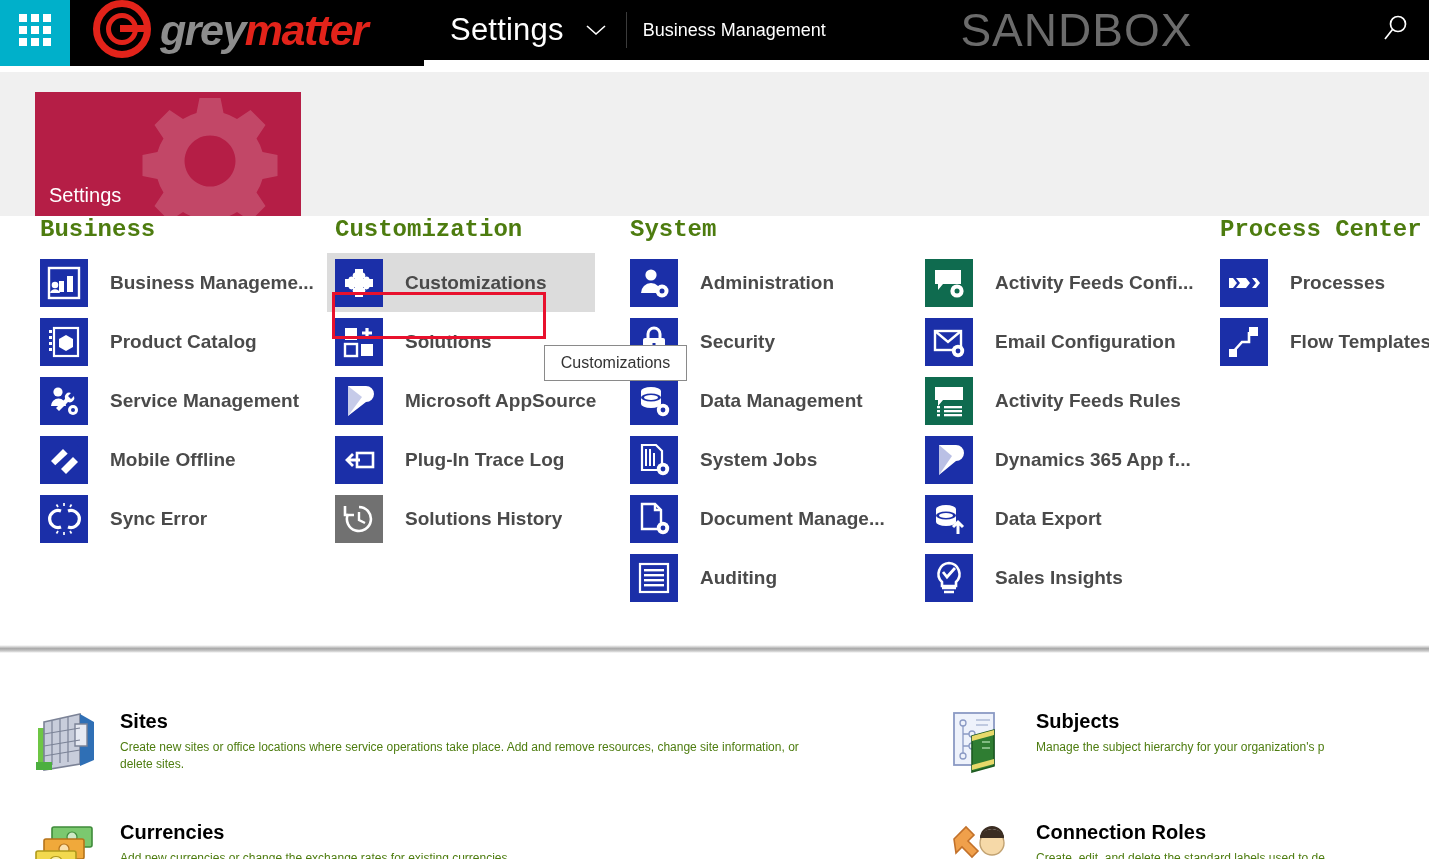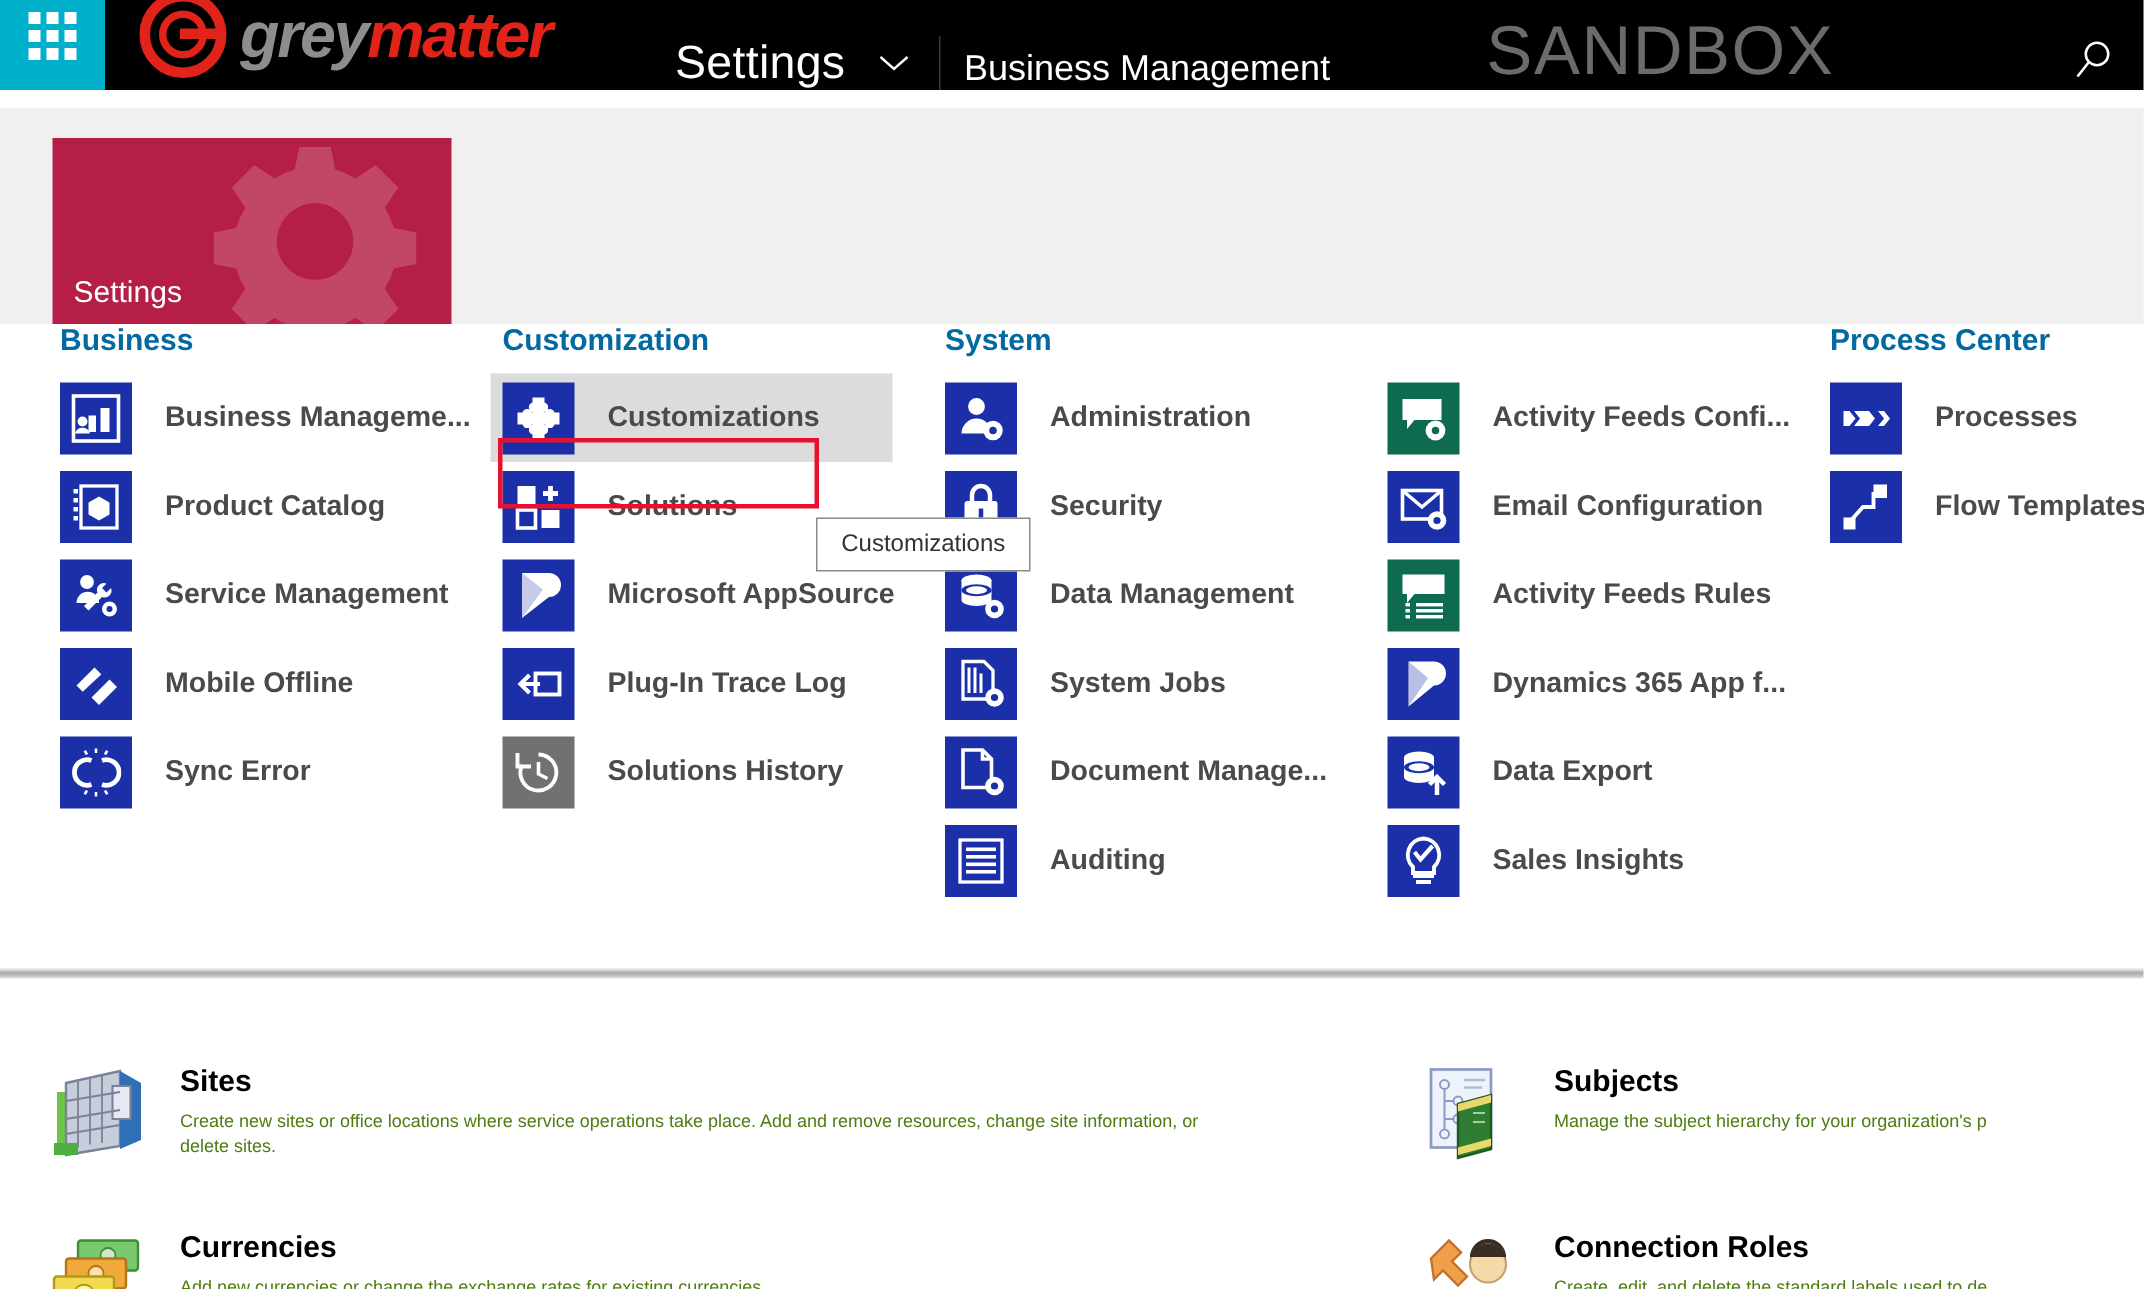--- a/index.html
+++ b/index.html
@@ -8,21 +8,21 @@
     overflow: hidden;
     background: #ffffff;
     font-family: "Liberation Sans", sans-serif;
   }
 
   
   .navbar {
     position: absolute; top: 0; left: 0;
     width: 1429px; height: 60px;
     background: #000000;
-    display: flex; align-items: flex-end;
+    display: flex; align-items: center;
   }
   .app-launcher {
     width: 70px; height: 72px;
     background: #00b0ca;
     display: flex; align-items: center; justify-content: center;
     cursor: pointer;
   }
   .waffle { display: grid; grid-template-columns: repeat(3, 8px); grid-gap: 4px; }
   .waffle i { display: block; width: 8px; height: 8px; background: #ffffff; }
 
@@ -65,21 +65,21 @@
     color: #ffffff; font-size: 31px; font-weight: 300; letter-spacing: 0.2px;
   }
   .nav-chevron {
     margin-left: 22px; color: #ffffff; font-size: 15px; line-height: 1;
   }
   .nav-chevron svg { display: block; }
 
   .nav-breadcrumb {
     display: flex; align-items: center;
     padding: 0 24px 0 16px;
-    color: #ffffff; font-size: 24px; font-weight: 400;
+    color: #ffffff; font-size: 18px; font-weight: 400;
     cursor: pointer;
   }
 
   .sandbox-wrap {
     flex: 1; display: flex; align-items: center; justify-content: center;
     padding-right: 60px;
   }
   .sandbox-text {
     color: #6b6b6b; font-size: 46px; font-weight: 300; letter-spacing: 1px;
   }
@@ -114,22 +114,22 @@
   .grid-area {
     position: absolute; top: 216px; left: 0;
     width: 1429px; height: 429px;
     background: #ffffff;
   }
   .col {
     position: absolute; top: 0;
     width: 296px;
   }
   .col-title {
-    font-size: 20px; font-weight: bold; color: #0369a1;
-    padding-left: 8px; margin-bottom: 10px; white-space: nowrap;
+    font-size: 24px; font-weight: bold; color: #4d7c0f;
+    padding-left: 8px; margin-bottom: 10px; white-space: nowrap; font-family: Liberation Mono, monospace;
   }
   .tile-row {
     display: flex; align-items: center;
     height: 59px;
     padding-left: 8px;
     cursor: pointer;
     position: relative;
   }
   .tile-icon {
     width: 48px; height: 48px; flex: 0 0 48px;

